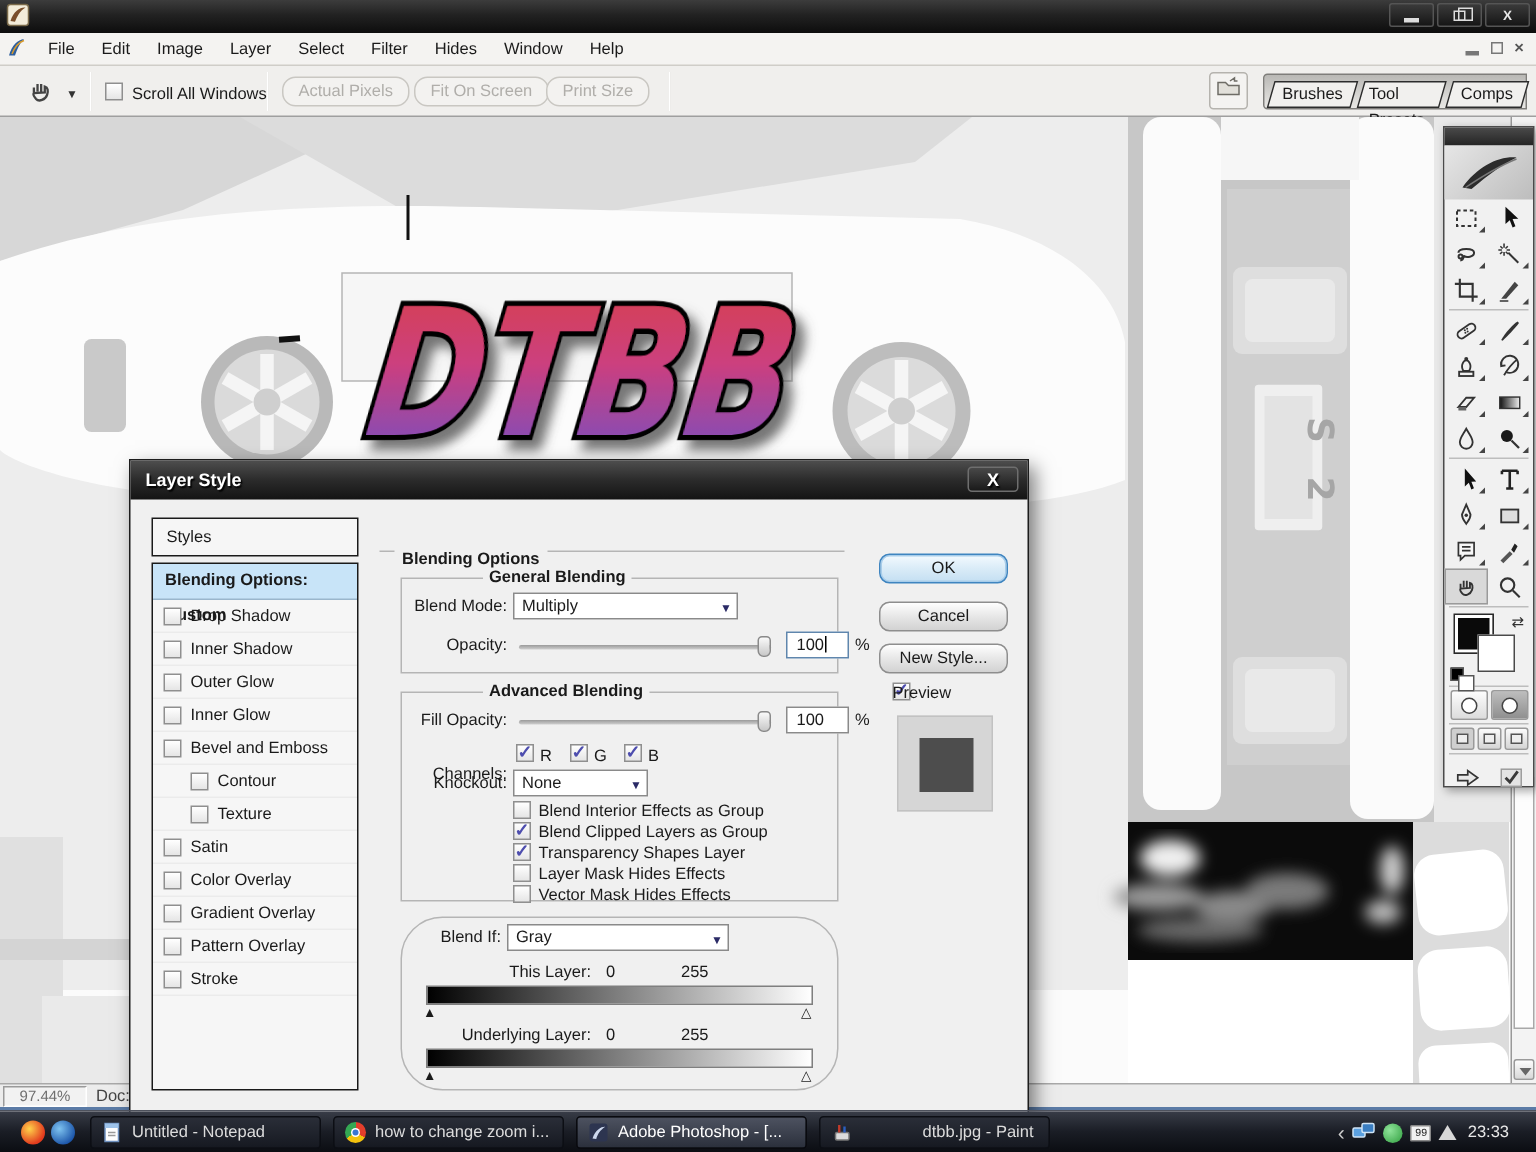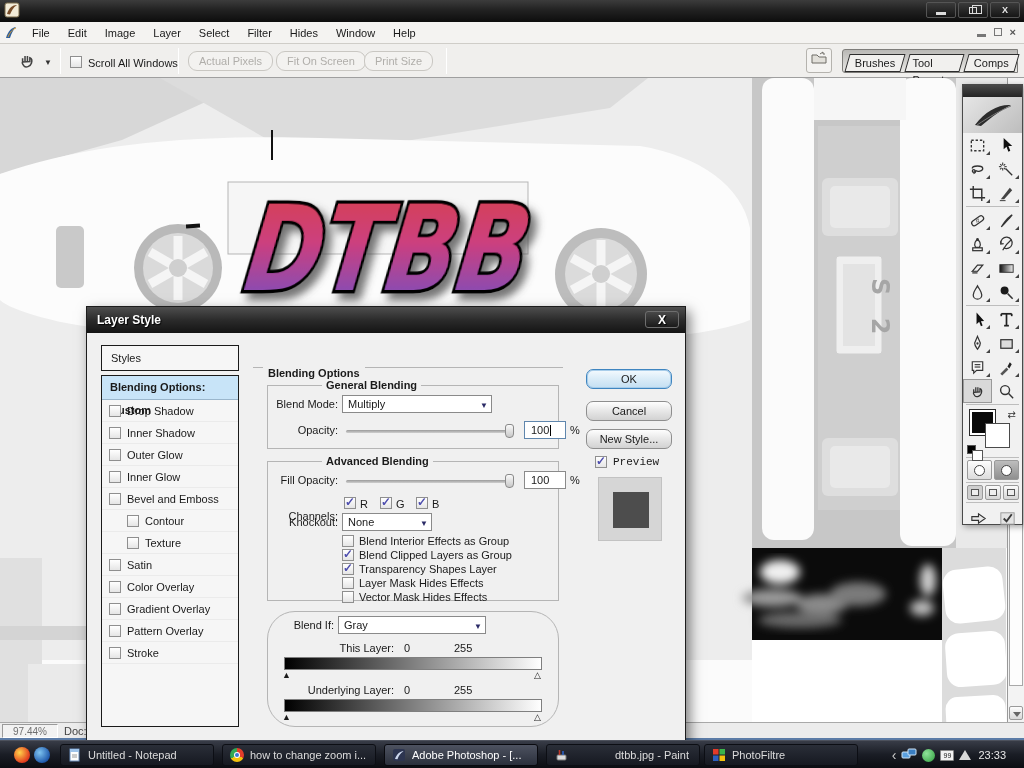--- a/index.html
+++ b/index.html
@@ -687,21 +687,21 @@
         <span class="abs" style="left:186px;top:72px;">255</span>
         <span class="bifbar" style="left:16px;top:87px;width:258px;"></span>
         <span class="mk" style="left:14px;top:101px;">▲</span>
         <span class="mk" style="left:266px;top:101px;">△</span>
       </div>
 
       <div class="btn default" style="left:499px;top:36px;">OK</div>
       <div class="btn" style="left:499px;top:68px;">Cancel</div>
       <div class="btn" style="left:499px;top:96px;">New Style...</div>
       <span class="abs" style="left:508px;top:122px;"><span class="cb checked" data-g="✓"></span></span>
-      <span class="abs" style="left:526px;top:123px;font-family:Liberation Mono, monospace;">Preview</span>
+      <span class="abs" style="left:508px;top:123px;">Preview</span>
       <div class="swatch"></div>
     </div>
   </div>
 
   <div class="taskbar">
     <span class="ql" style="left:14px;background:radial-gradient(circle at 35% 35%,#ffd24a,#e23b1e 70%);"></span>
     <span class="ql" style="left:34px;background:radial-gradient(circle at 35% 35%,#7ec3f0,#1b54a8 75%);"></span>
 
     <div class="task" style="left:60px;">
       <span class="ticon"><svg width="14" height="14">
@@ -726,29 +726,20 @@
           </svg></span>
       <span>Adobe Photoshop - [...</span>
     </div>
     <div class="task" style="left:546px;gap:47px;">
       <span class="ticon"><svg width="14" height="14">
             <rect x="3" y="7" width="9" height="5" rx="1" fill="#dcdcdc" stroke="#777"></rect>
             <line x1="5.5" y1="2" x2="5.5" y2="7" stroke="#c03a2b" stroke-width="1.6"></line>
             <line x1="9" y1="3" x2="9" y2="7" stroke="#2b5fc0" stroke-width="1.6"></line>
           </svg></span>
       <span>dtbb.jpg - Paint</span>
-    </div>
-    <div class="task" style="left:704px;">
-      <span class="ticon"><svg width="14" height="14">
-            <rect x="1" y="1" width="5.5" height="5.5" fill="#e23b2b"></rect>
-            <rect x="7.5" y="1" width="5.5" height="5.5" fill="#3bb54a"></rect>
-            <rect x="1" y="7.5" width="5.5" height="5.5" fill="#2b5fc0"></rect>
-            <rect x="7.5" y="7.5" width="5.5" height="5.5" fill="#f4c20d"></rect>
-          </svg></span>
-      <span>PhotoFiltre</span>
     </div>
 
     <div class="tray">
       <span style="font-size:14px;color:#ccc;">‹</span>
       <span><svg width="16" height="14">
             <rect x="1" y="5" width="8" height="6" rx="1" fill="#5aa0e0" stroke="#cfe4f6"></rect>
             <rect x="7" y="2" width="8" height="6" rx="1" fill="#3a7ec2" stroke="#cfe4f6"></rect>
           </svg></span>
       <span style="width:13px;height:13px;border-radius:50%;background:radial-gradient(circle at 35% 35%,#8fe39a,#2f9e3e);display:inline-block;"></span>
       <span class="badge">99</span>

